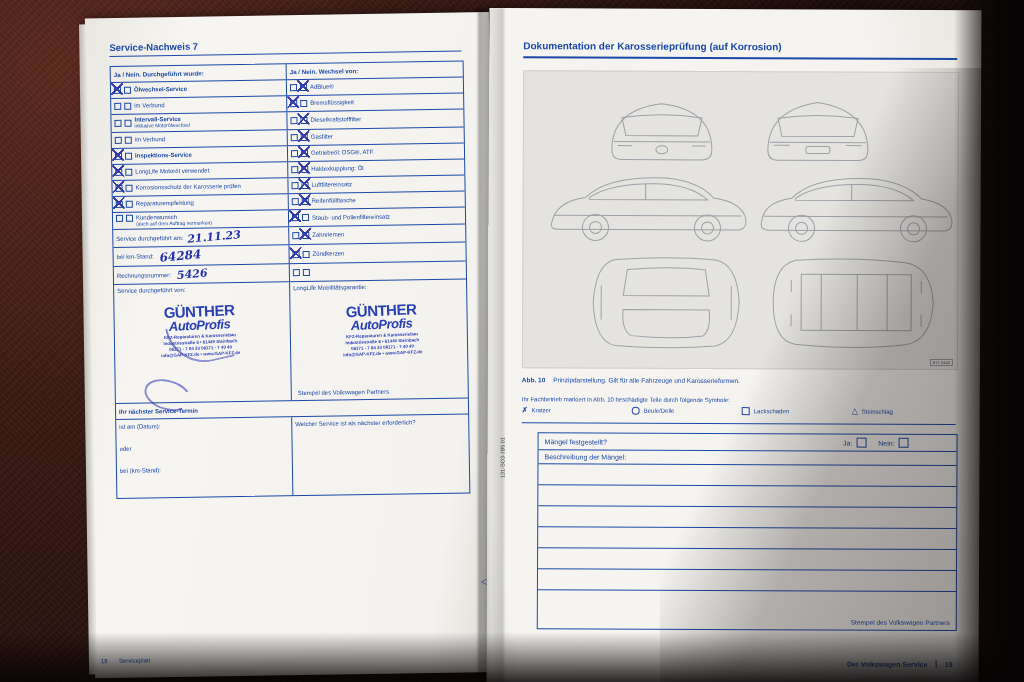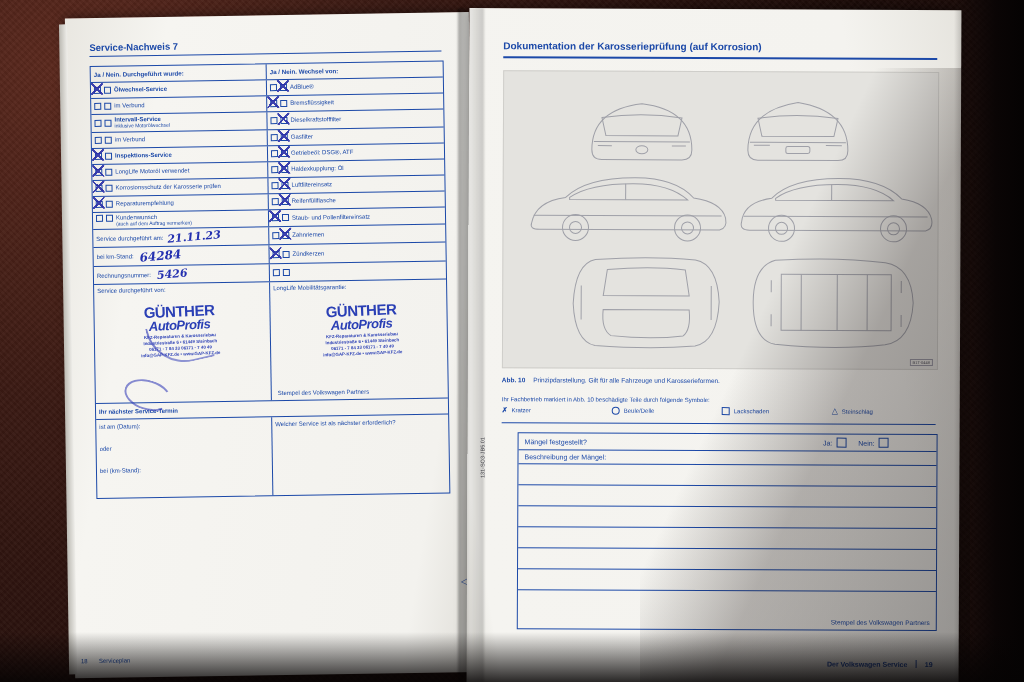--- a/index.html
+++ b/index.html
@@ -26,21 +26,21 @@
   .bg-dark-right{
     position:absolute;right:0;top:0;width:70px;height:682px;
     background:linear-gradient(90deg, rgba(0,0,0,0) 0%, #0a0505 60%, #050303 100%);
   }
   .bg-dark-bottom{
     position:absolute;left:0;bottom:0;width:1024px;height:50px;
     background:linear-gradient(180deg, rgba(0,0,0,0) 0%, rgba(5,3,3,.85) 100%);
   }
 
   
-  .book{position:absolute;left:60px;top:8px;width:900px;height:674px;}
+  .book{position:absolute;left:80px;top:8px;width:900px;height:674px;}
 
   .page{
     position:absolute;
     background:#f3f2ee;
     box-shadow:0 0 12px rgba(0,0,0,.6);
   }
   
   .page-left{
     left:10px;top:4px;width:404px;height:660px;
     transform:rotate(-0.9deg);

